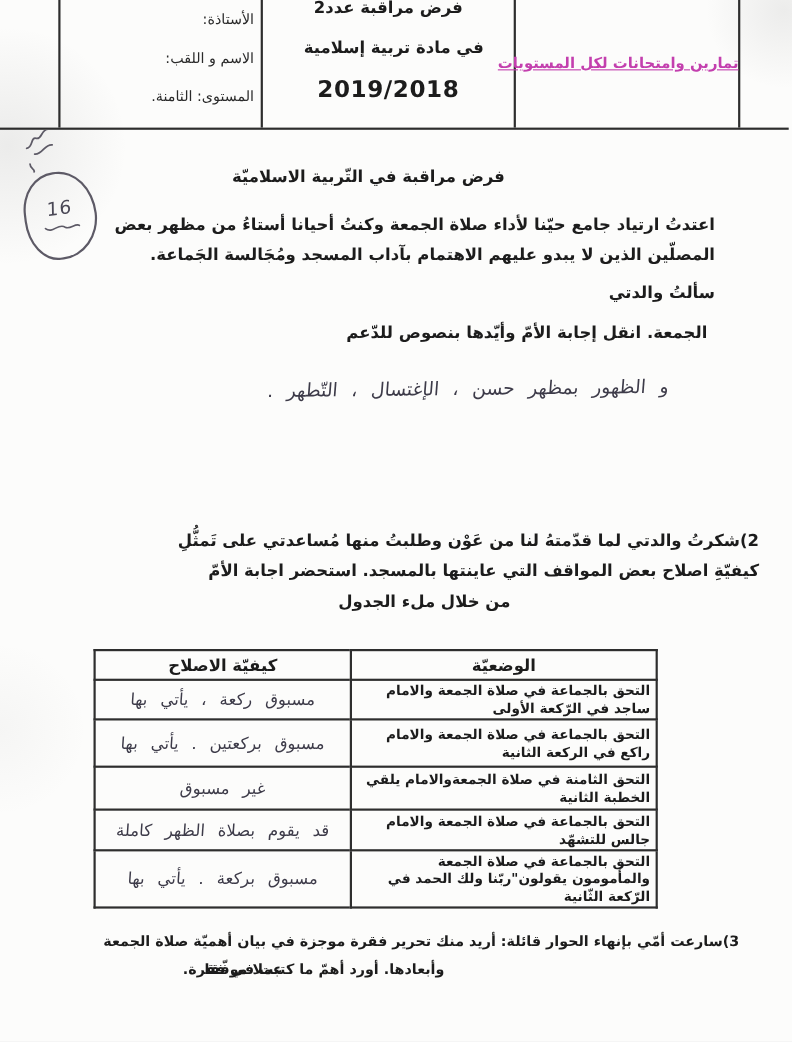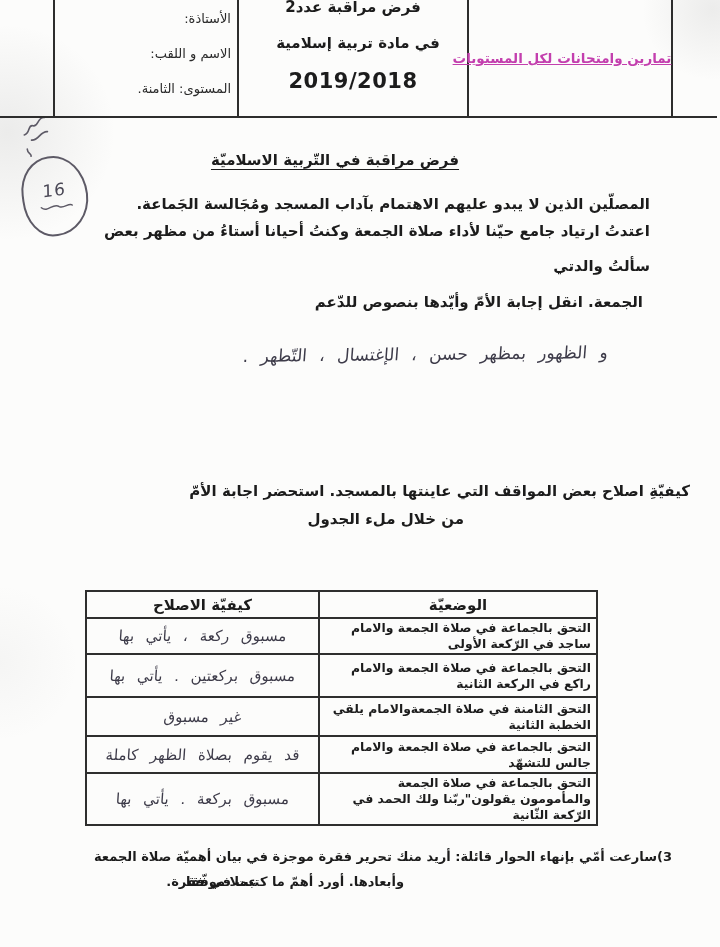--- a/index.html
+++ b/index.html
@@ -33,21 +33,21 @@
   .hdr-pink span{color:#c33fae;font-weight:700;font-size:13.5px;white-space:nowrap;text-decoration:underline;}
   
   .scribble{position:absolute;left:6px;top:118px;}
   .grade-circle{position:absolute;left:22px;top:156px;width:62px;height:76px;
     border:2px solid #5d5a66;border-radius:48% 52% 55% 45%/46% 54% 50% 50%;
     transform:rotate(-7deg);display:flex;flex-direction:column;align-items:center;
     justify-content:center;color:#4a4856;}
   .grade-circle .num{font-size:17px;letter-spacing:1px;transform:skewX(-6deg);}
   
   .title{position:absolute;left:170px;top:151px;width:330px;text-align:center;
-         font-size:15px;font-weight:700;text-decoration:underline;text-underline-offset:4px;}
+         font-size:15px;font-weight:700;text-underline-offset:4px;}
   .block{position:absolute;text-align:right;font-size:15px;font-weight:700;line-height:27px;}
   .intro{right:70px;top:191px;}
   .asked{right:70px;top:253px;}
   .q1{right:55px;top:289px;}
   .q1 .ind{margin-right:22px;}
   .q2{right:30px;top:477px;line-height:28px;}
   .q2 .ind3{margin-right:226px;}
   .hand{font-family:"DejaVu Sans", sans-serif;font-weight:400;color:#3d3b49;
         letter-spacing:1.5px;word-spacing:7px;}
   .ans1{position:absolute;right:112px;top:344px;font-size:17px;transform:rotate(-.6deg) skewX(-5deg);}
@@ -93,32 +93,33 @@
   <div class="grade-circle">
     <div class="num">16</div>
     <svg width="34" height="12" viewBox="0 0 34 12">
       <path d="M2,6 C8,12 14,2 20,7 C24,10 30,4 33,7" fill="none" stroke="#5d5a66" stroke-width="1.5" stroke-linecap="round"></path>
     </svg>
   </div>
 
   <div class="title rtl">فرض مراقبة في التّربية الاسلاميّة</div>
 
   <div class="block intro rtl print">
+    <div>اعتدتُ ارتياد جامع حيّنا لأداء صلاة الجمعة وكنتُ أحيانا أستاءُ من مظهر بعض</div>
     <div>المصلّين الذين لا يبدو عليهم الاهتمام بآداب المسجد ومُجَالسة الجَماعة.</div>
-    <div>اعتدتُ ارتياد جامع حيّنا لأداء صلاة الجمعة وكنتُ أحيانا أستاءُ من مظهر بعض</div>
   </div>
 
   <div class="block asked rtl print">سألتُ والدتي</div>
 
   <div class="block q1 rtl print">
     <div class="ind">الجمعة. انقل إجابة الأمّ وأيّدها بنصوص للدّعم</div>
   </div>
   <div class="ans1 rtl hand">و  الظهور بمظهر حسن ، الإغتسال ، التّطهر .</div>
 
   <div class="block q2 rtl print">
+    <div>2)شكرتُ والدتي لما قدّمتهُ لنا من عَوْن وطلبتُ منها مُساعدتي على تَمثُّلِ</div>
     <div>كيفيّةِ اصلاح بعض المواقف التي عاينتها بالمسجد. استحضر اجابة الأمّ</div>
     <div class="ind3">من خلال ملء الجدول</div>
   </div>
 
   <table class="tbl">
     <tbody>
         <tr>
       <th class="col-sit">الوضعيّة</th>
       <th class="col-fix">كيفيّة الاصلاح</th>
     </tr>

